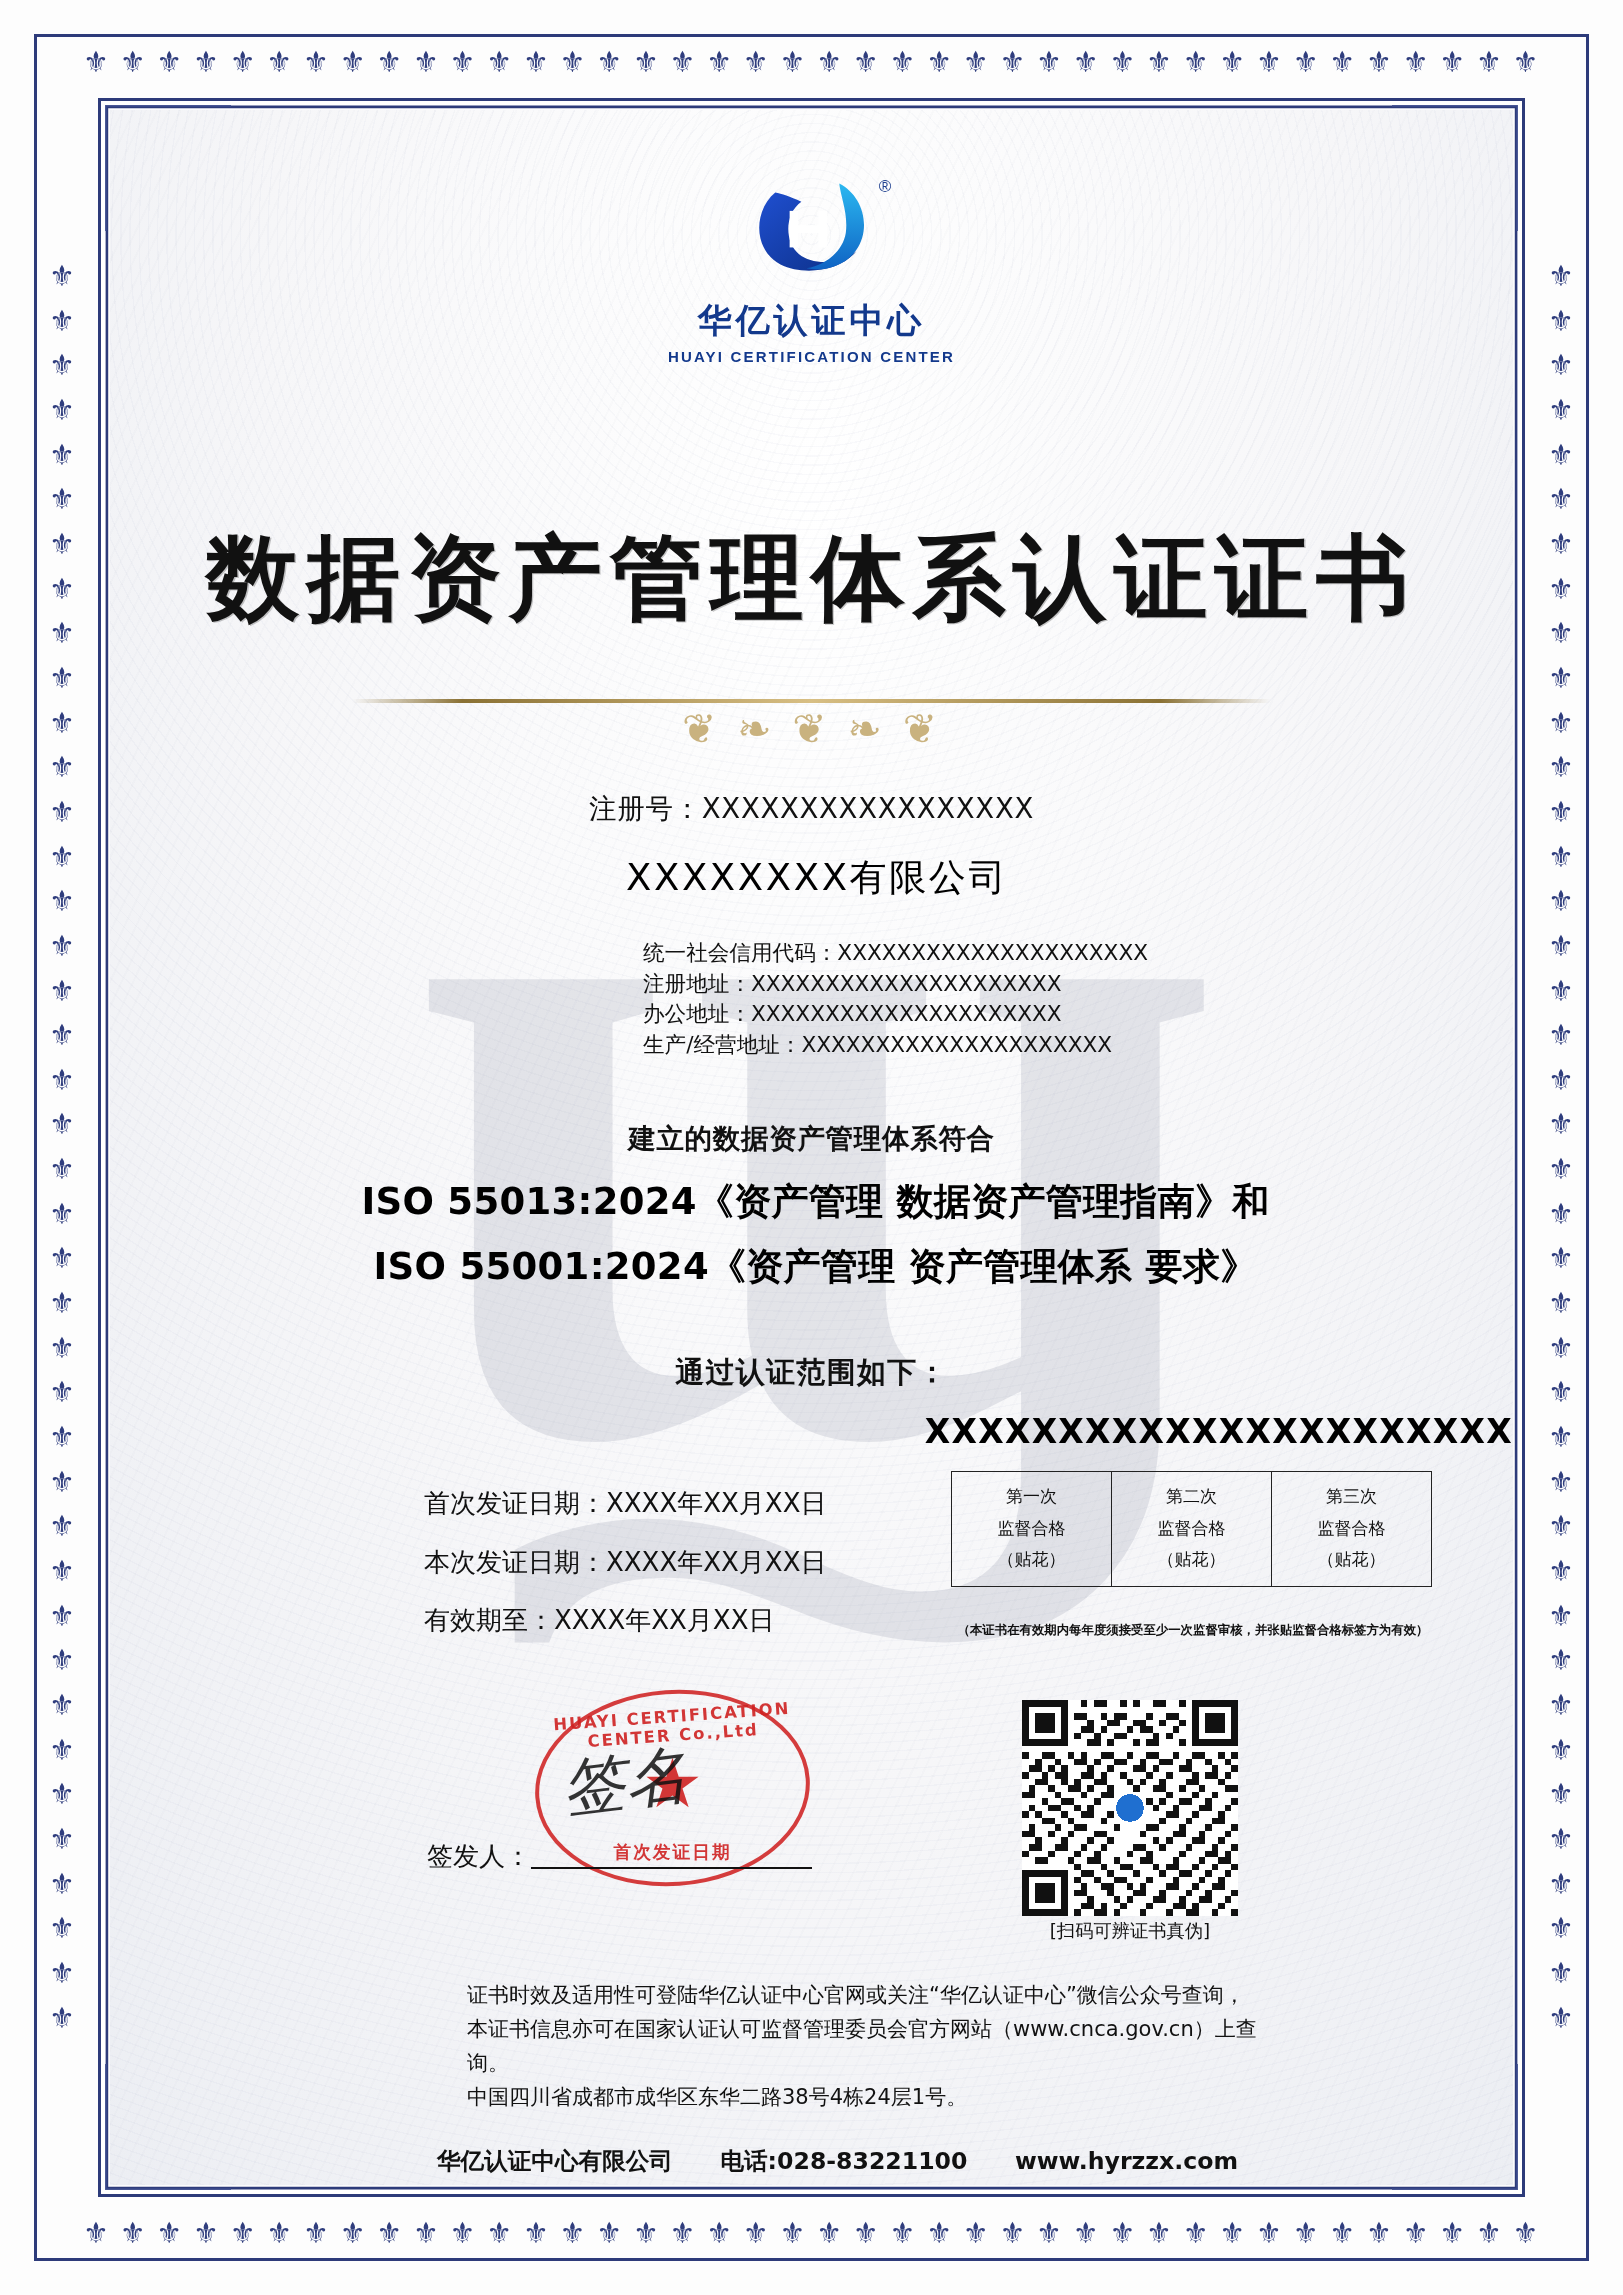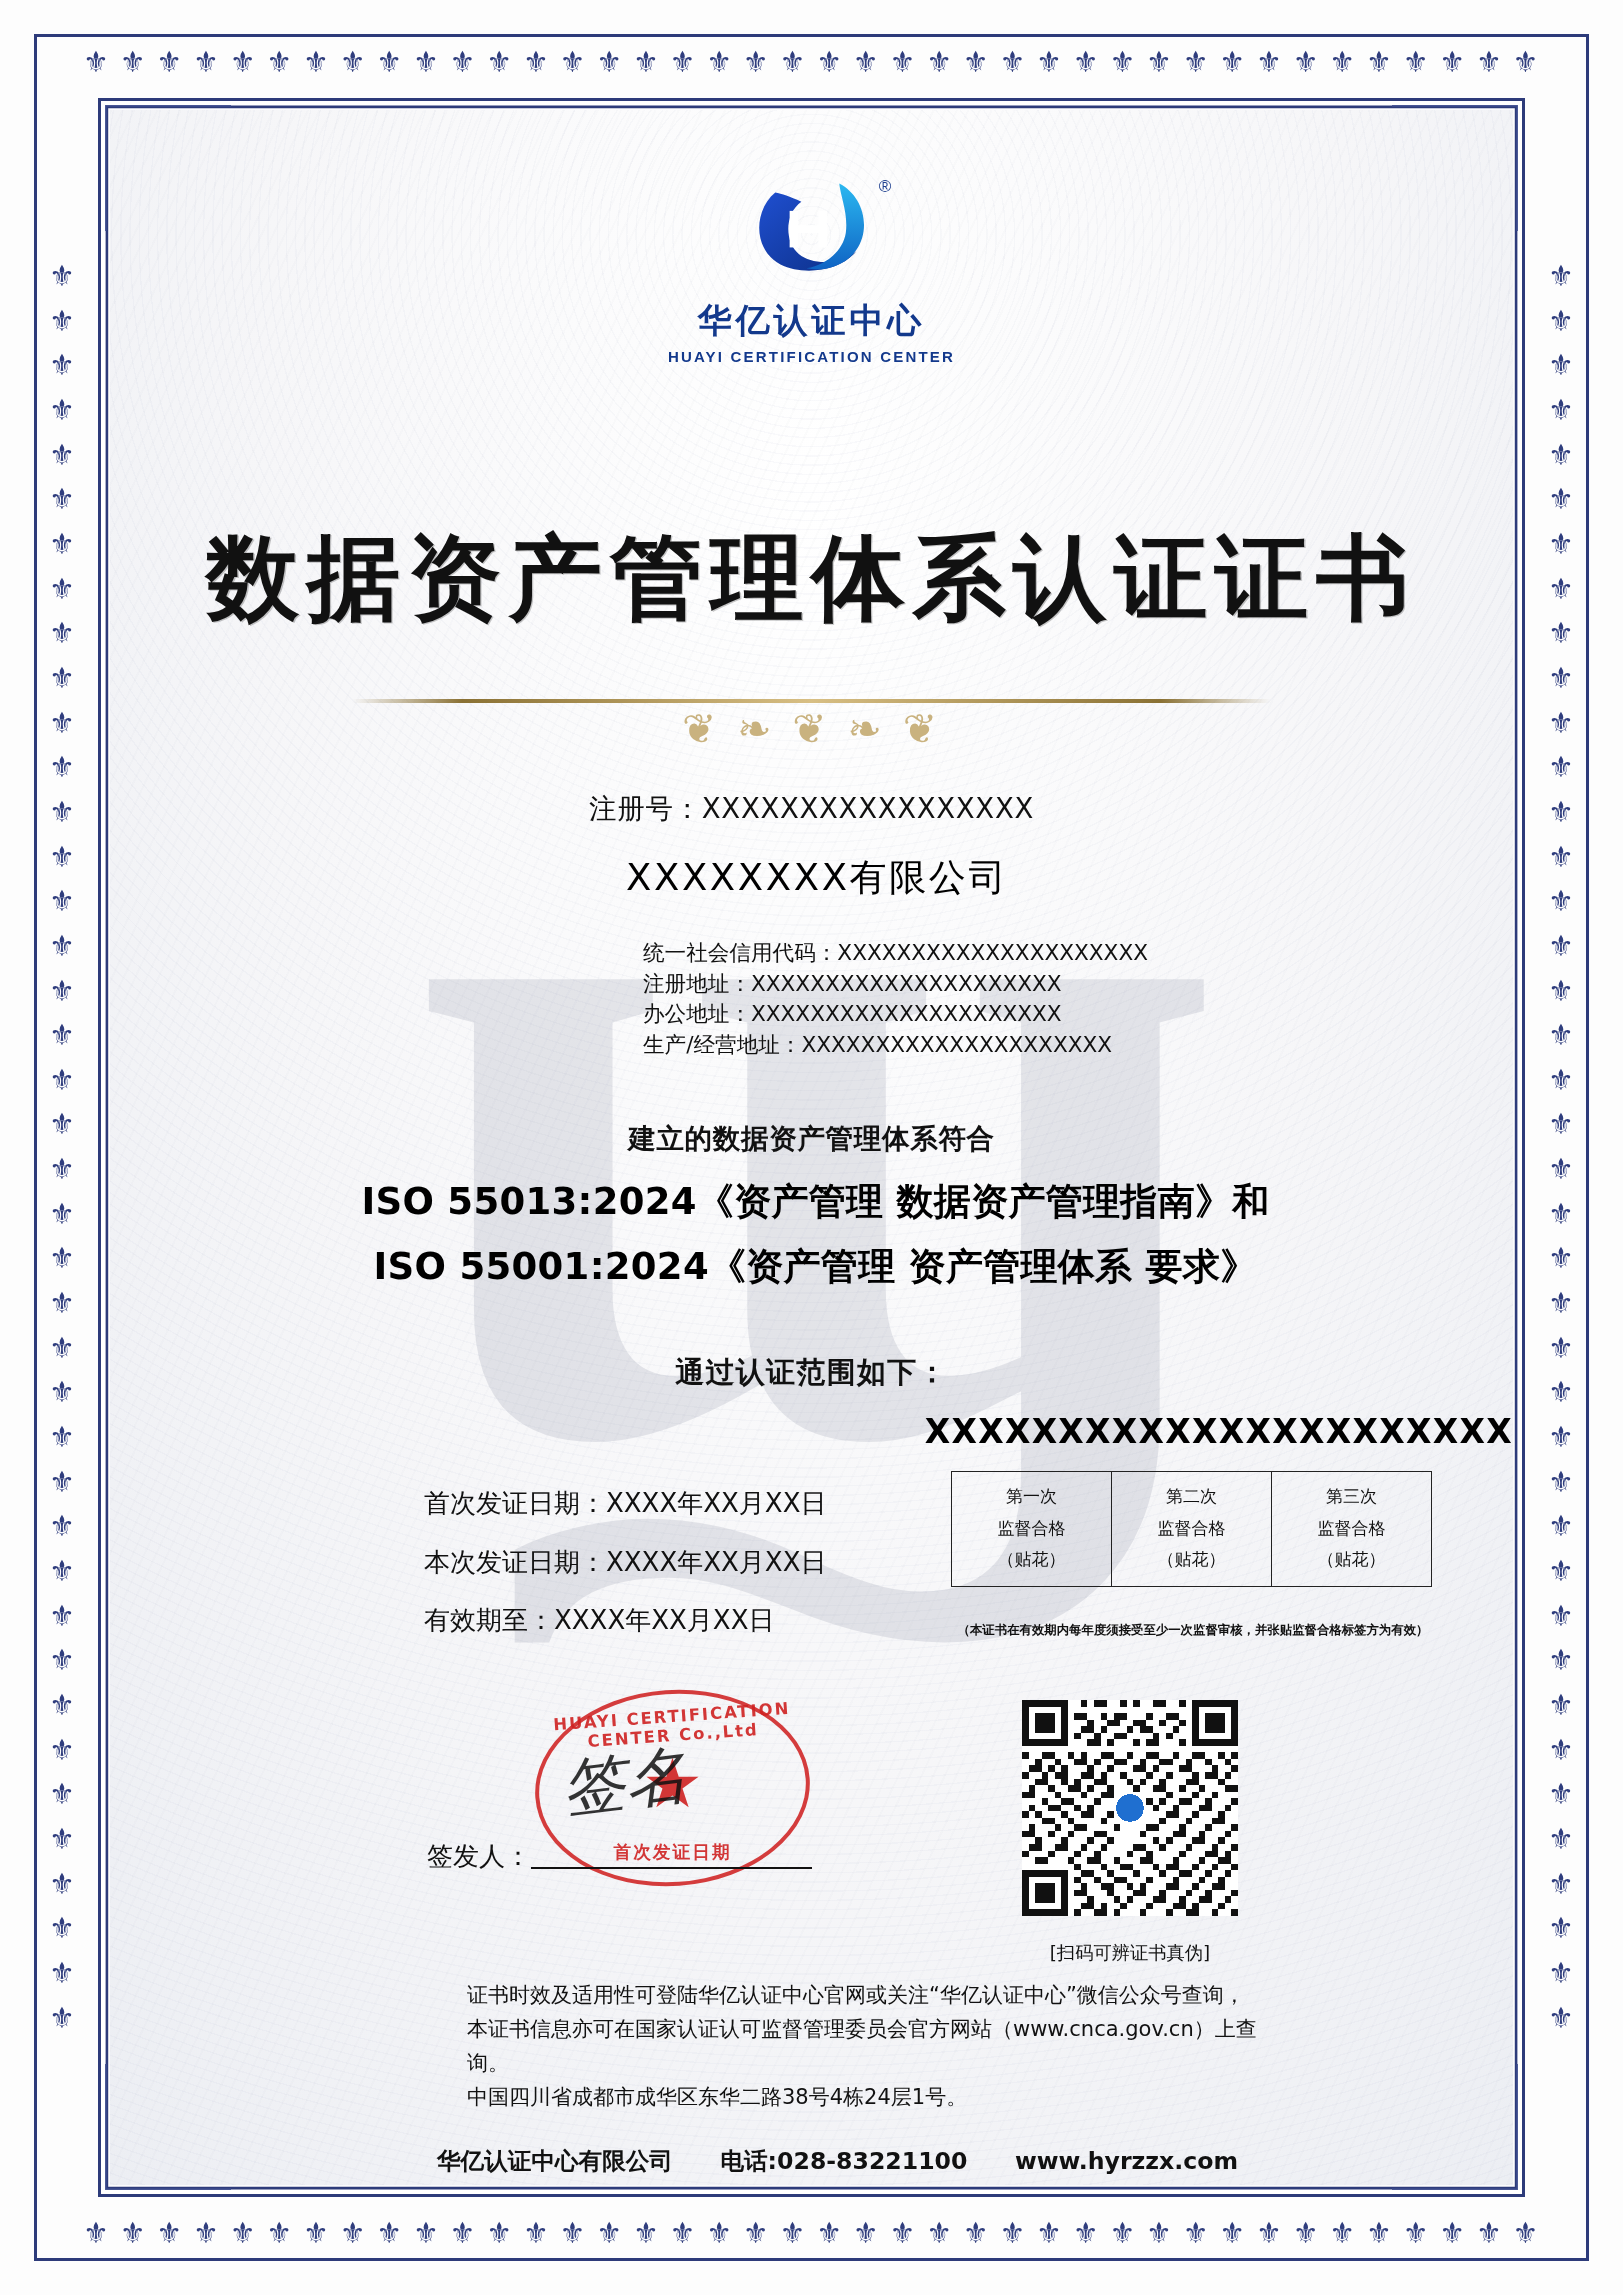--- a/index.html
+++ b/index.html
@@ -227,21 +227,21 @@
   }
 
   
   .qr-wrap{
     position:absolute;right:275px;top:1590px;width:216px;text-align:center;
   }
   .qr{
     width:216px;height:216px;background:#fff;
   }
   .qr-cap{
-    margin-top:22px;font-size:18.3px;color:#111;
+    margin-top:0;font-size:18.3px;color:#111;
     font-family:"DejaVu Sans",sans-serif;
   }
 
   .foot-notes{
     position:absolute;left:357px;right:236px;top:1868px;
     font-size:21px;line-height:1.62;color:#111;
     font-family:"DejaVu Sans",sans-serif;
   }
 
   .foot-bar{

